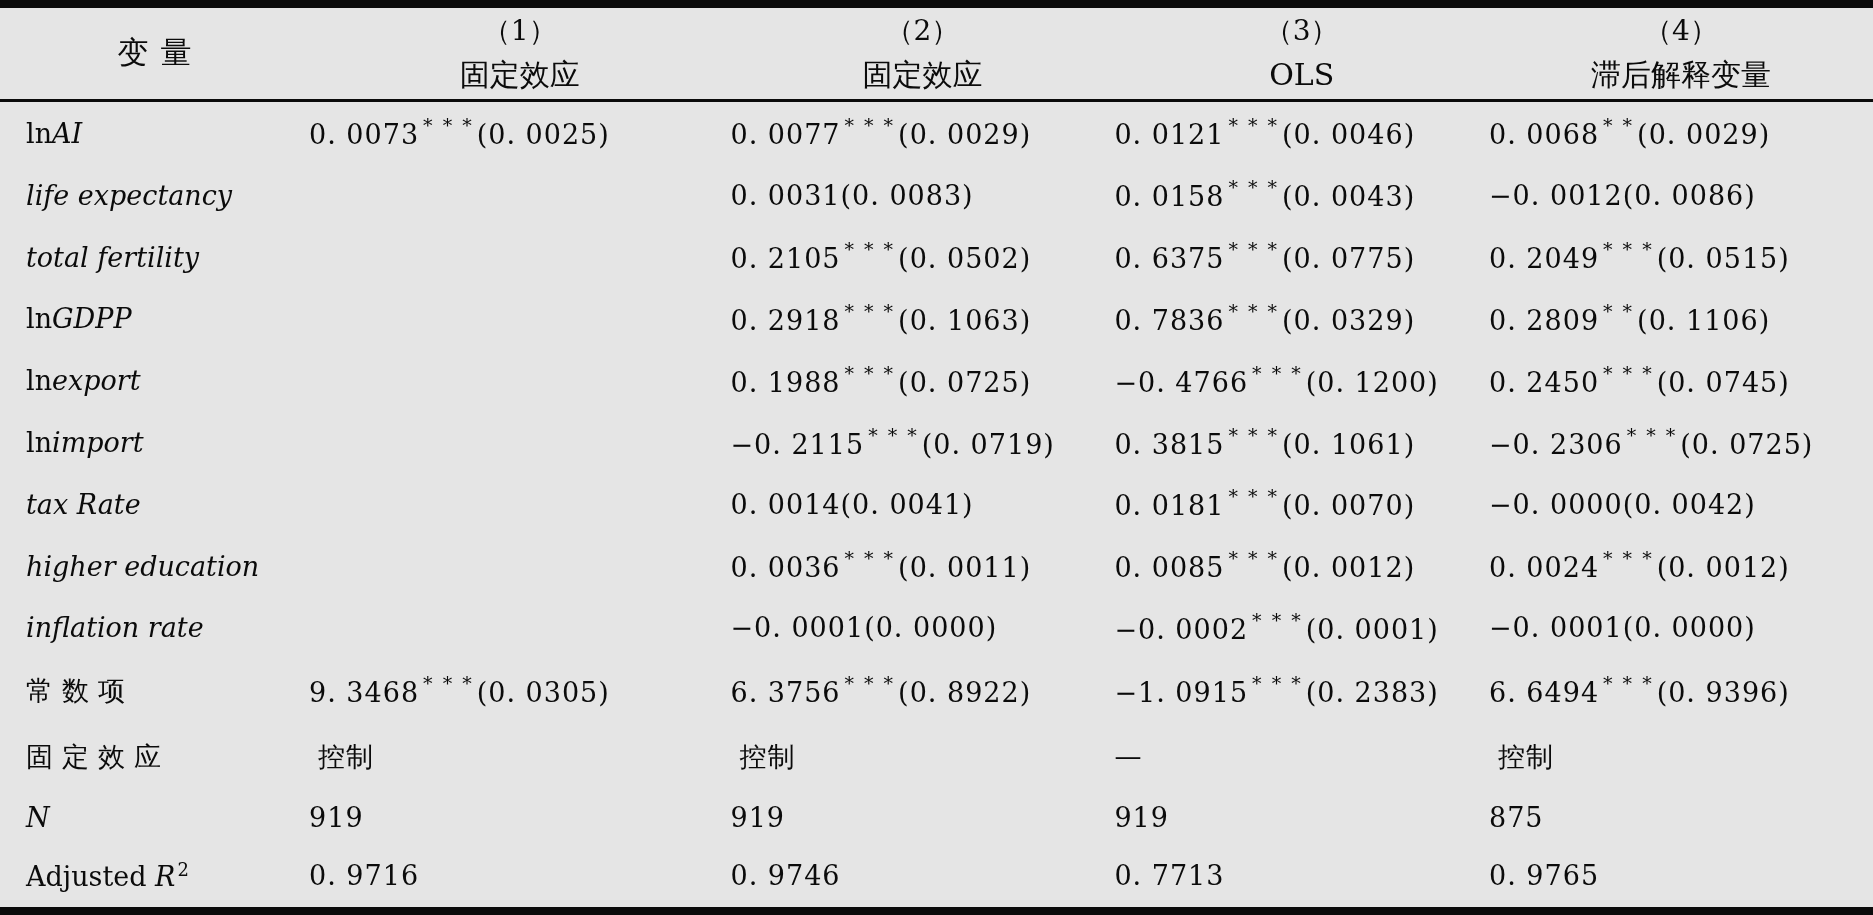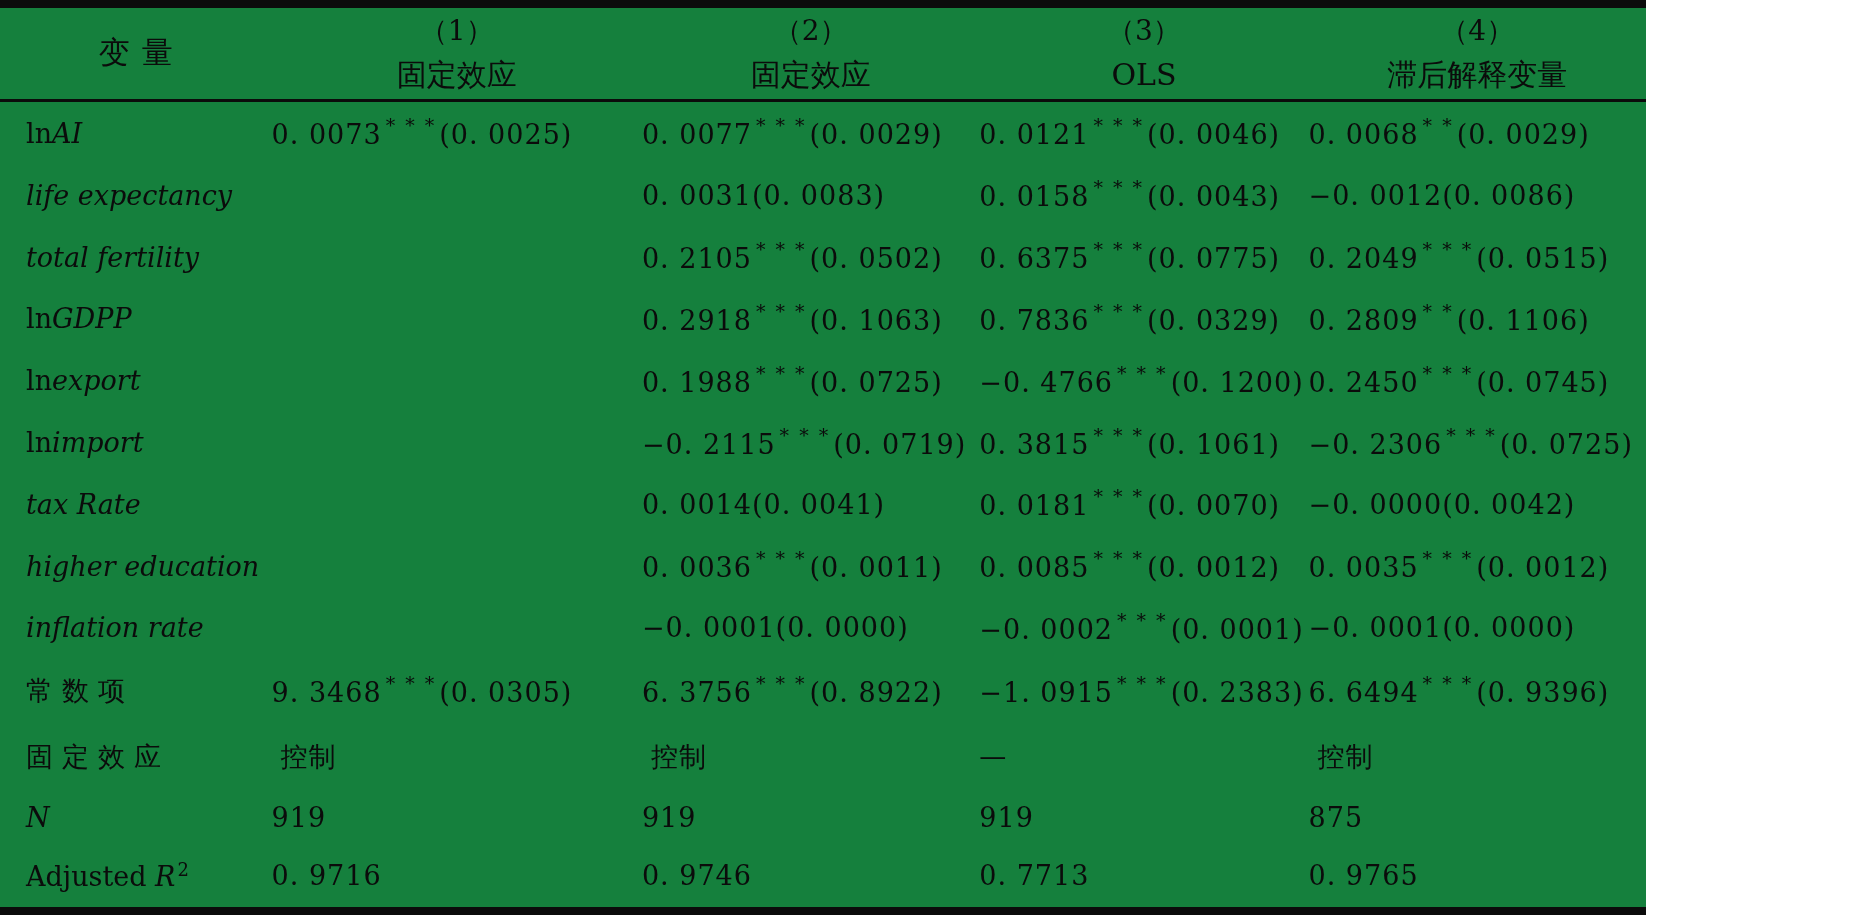--- a/index.html
+++ b/index.html
@@ -2,23 +2,23 @@
 <html><head>
 <meta charset="utf-8">
 <style>
   html, body {
     margin: 0;
     padding: 0;
     background: #ffffff;
   }
   .sheet {
     position: relative;
-    width: 1646px;
+    width: 1873px;
     height: 915px;
-    background: #15803d;
+    background: #e5e5e5;
     color: #0b0b0b;
     font-family: "DejaVu Serif", "Liberation Serif", serif;
     overflow: hidden;
   }
   .rule {
     width: 100%;
     background: #0b0b0b;
   }
   .rule-top { height: 8px; }
   .rule-bottom { height: 8px; position: absolute; bottom: 0; left: 0; }
@@ -175,21 +175,21 @@
           <td class="val"></td>
           <td class="val"><span>0. 0014</span><span>(0. 0041)</span></td>
           <td class="val"><span>0. 0181</span><sup class="stars">* * *</sup><span>(0. 0070)</span></td>
           <td class="val"><span>−0. 0000</span><span>(0. 0042)</span></td>
         </tr>
         <tr>
           <td class="var-label"><span class="it">higher education</span></td>
           <td class="val"></td>
           <td class="val"><span>0. 0036</span><sup class="stars">* * *</sup><span>(0. 0011)</span></td>
           <td class="val"><span>0. 0085</span><sup class="stars">* * *</sup><span>(0. 0012)</span></td>
-          <td class="val"><span>0. 0035</span><sup class="stars">* * *</sup><span>(0. 0012)</span></td>
+          <td class="val"><span>0. 0024</span><sup class="stars">* * *</sup><span>(0. 0012)</span></td>
         </tr>
         <tr>
           <td class="var-label"><span class="it">inflation rate</span></td>
           <td class="val"></td>
           <td class="val"><span>−0. 0001</span><span>(0. 0000)</span></td>
           <td class="val"><span>−0. 0002</span><sup class="stars">* * *</sup><span>(0. 0001)</span></td>
           <td class="val"><span>−0. 0001</span><span>(0. 0000)</span></td>
         </tr>
         <tr>
           <td class="var-label cjk"><span>常数项</span></td>

